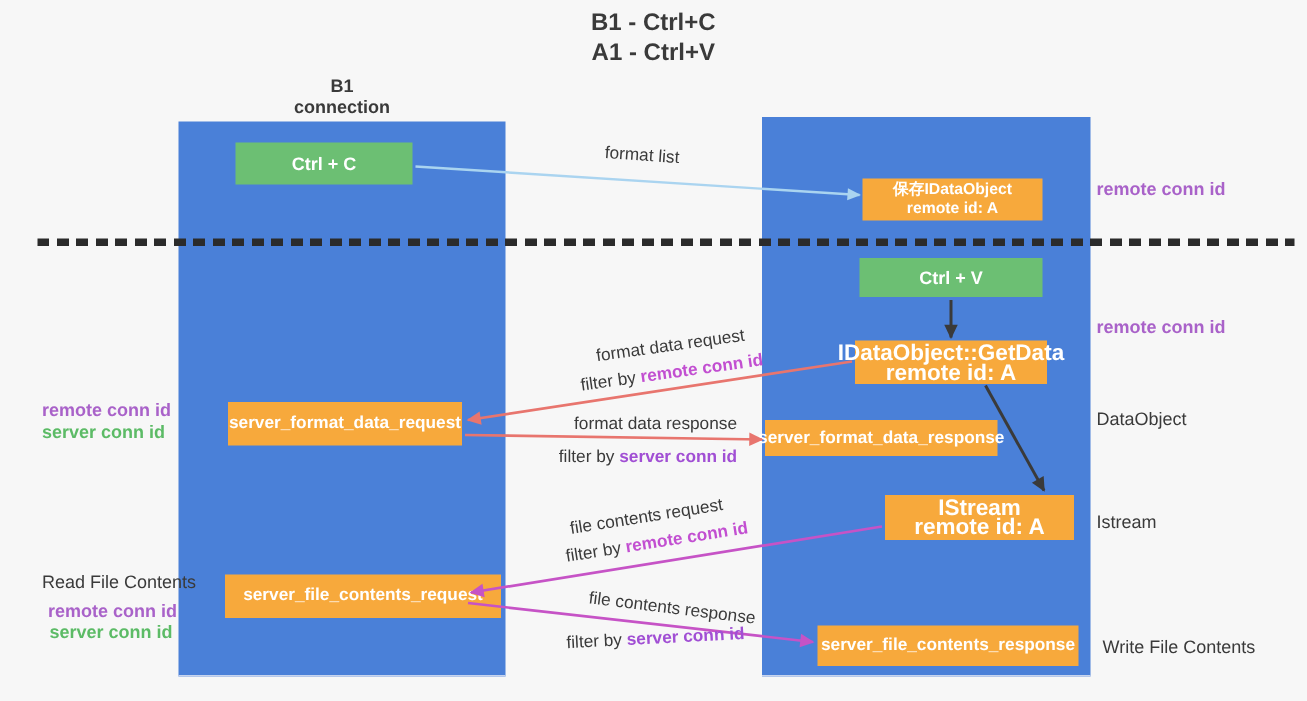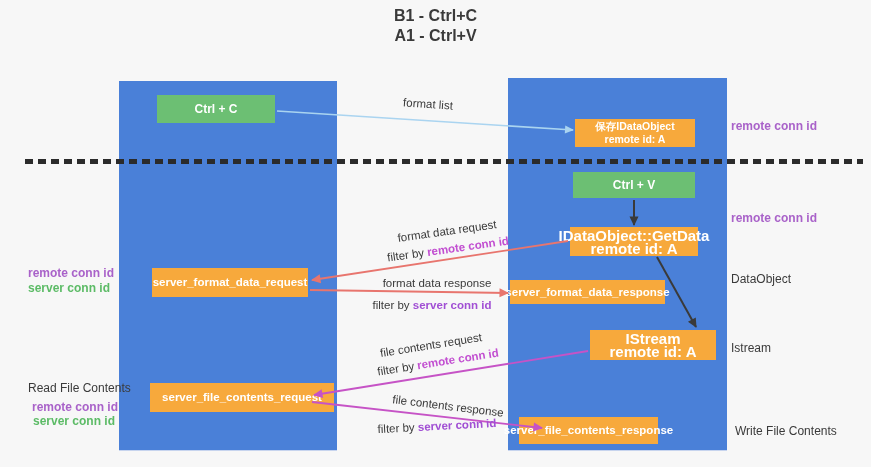--- a/index.html
+++ b/index.html
@@ -58,20 +58,24 @@
 </head>
 <body>
 
 <div id="stage">
 
   <div class="abs title">
     <div>B1 - Ctrl+C</div>
     <div>A1 - Ctrl+V</div>
   </div>
 
+  <div class="abs col-header" style="left:119px;top:50px;width:218px;">
+    <div>B1</div>
+    <div>connection</div>
+  </div>
 
   <div class="abs column" style="left:119px;top:81px;width:218px;height:369px;"></div>
   <div class="abs column" style="left:508px;top:78px;width:219px;height:372px;"></div>
 
   <div class="abs dashline"></div>
 
   <div class="abs gbox" style="left:157px;top:95px;width:118px;height:28px;">
     <span>Ctrl + C</span>
   </div>
 
@@ -99,21 +103,21 @@
 
   <div class="abs obox" style="left:590px;top:330px;width:126px;height:30px;">
     <div>IStream</div>
     <div>remote id: A</div>
   </div>
 
   <div class="abs obox single" style="left:150px;top:383px;width:184px;height:29px;">
     <div>server_file_contents_request</div>
   </div>
 
-  <div class="abs obox single" style="left:519px;top:417px;width:139px;height:27px;">
+  <div class="abs obox single" style="left:545px;top:417px;width:174px;height:27px;">
     <div>server_file_contents_response</div>
   </div>
 
   <svg id="arrows" width="871" height="467" viewBox="0 0 871 467">
     <defs>
       <marker id="ah-blue" markerUnits="userSpaceOnUse" markerWidth="10" markerHeight="9" refX="8.5" refY="4.5" orient="auto">
         <path d="M0.5,0.5 L9.5,4.5 L0.5,8.5 z" class="fill-blue"></path>
       </marker>
       <marker id="ah-black" markerUnits="userSpaceOnUse" markerWidth="11" markerHeight="10" refX="9" refY="5" orient="auto">
         <path d="M0.5,0.5 L10,5 L0.5,9.5 z" class="fill-black"></path>

